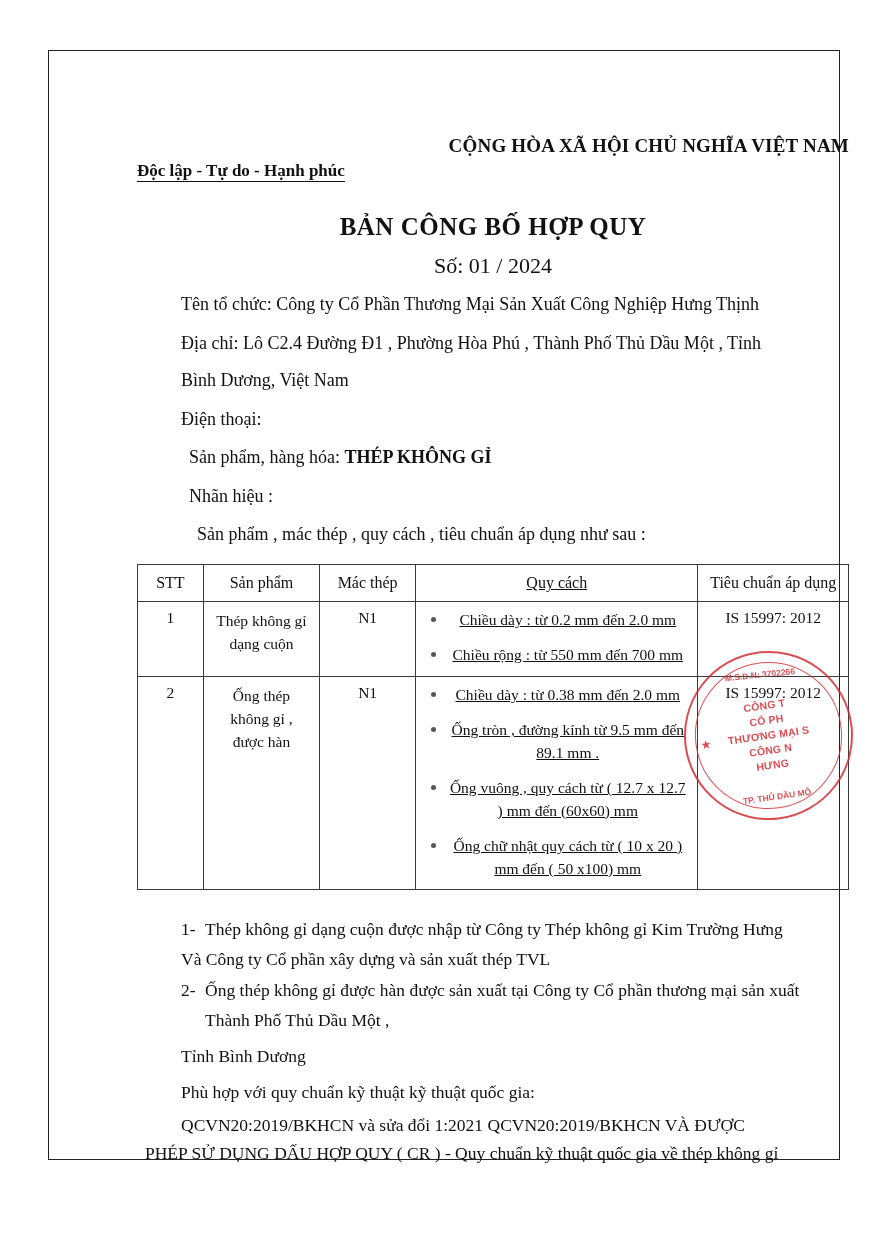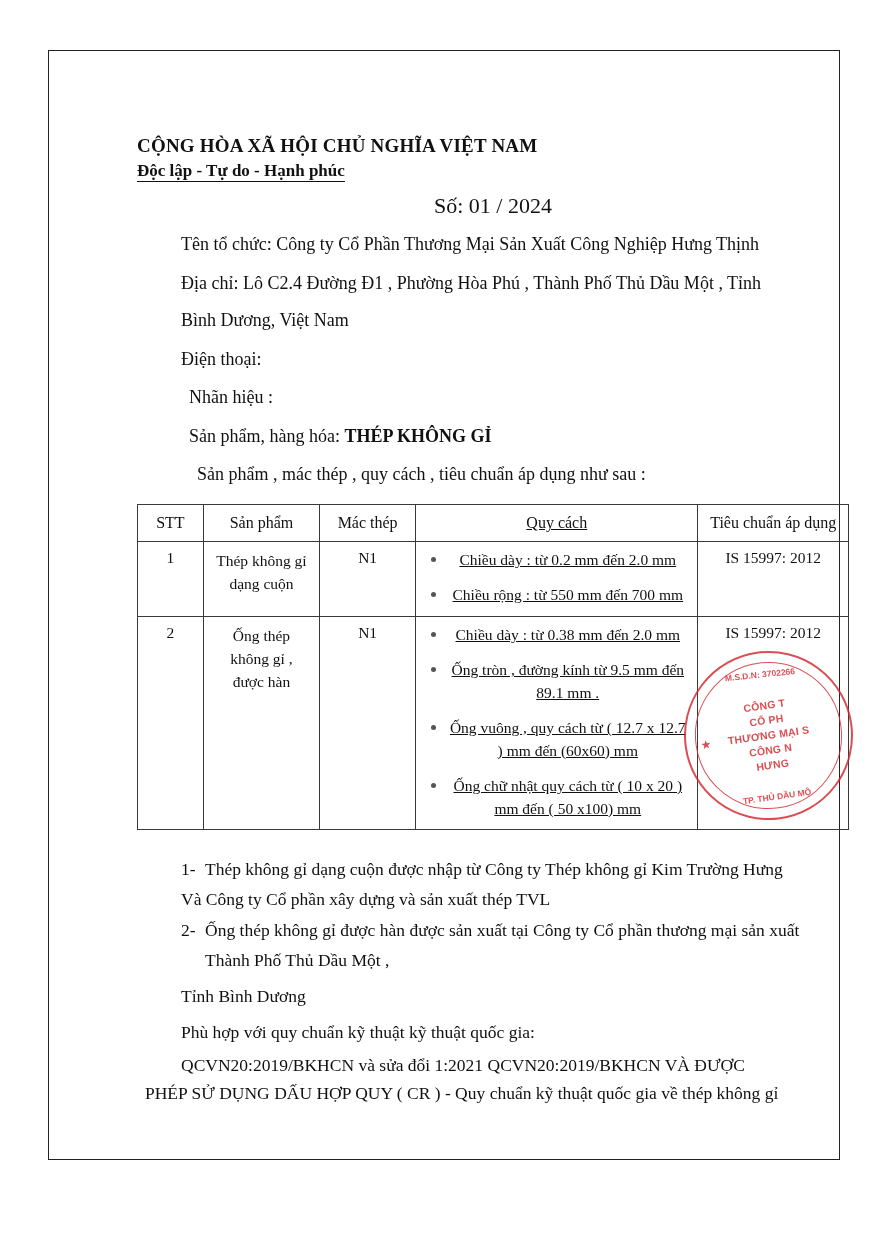--- a/index.html
+++ b/index.html
@@ -31,21 +31,21 @@
     position: absolute;
     left: 60px;
     top: 62px;
     width: 768px;
     height: 1086px;
     box-sizing: border-box;
     padding: 10px 28px 0 28px;
   }
 
   .nation-title {
-    text-align: left;
+    text-align: right;
     font-weight: bold;
     font-size: 19px;
     letter-spacing: 0.2px;
     margin-top: 12px;
   }
   .nation-sub {
     text-align: left;
     font-weight: bold;
     font-size: 17px;
     margin-top: 4px;
@@ -235,39 +235,40 @@
 </style>
 </head>
 <body>
 
 <div class="page-frame">
   <div class="page-inner">
 
     <div class="nation-title">CỘNG HÒA XÃ HỘI CHỦ NGHĨA VIỆT NAM</div>
     <div class="nation-sub"><span class="u">Độc lập - Tự do - Hạnh phúc</span></div>
 
+    <div class="doc-title">BẢN CÔNG BỐ HỢP QUY</div>
     <div class="doc-number">Số: 01 / 2024</div>
 
     <div class="field-line indent1">
       <span>Tên tổ chức: </span><span>Công ty Cổ Phần Thương Mại Sản Xuất Công Nghiệp Hưng Thịnh</span>
     </div>
     <div class="field-line indent1">
       <span>Địa chỉ: </span><span>Lô C2.4 Đường Đ1 , Phường Hòa Phú , Thành Phố Thủ Dầu Một , Tỉnh</span>
     </div>
     <div class="field-line indent1" style="margin-top:12px;">
       <span>Bình Dương, Việt Nam</span>
     </div>
     <div class="field-line indent1">
       <span>Điện thoại:</span>
     </div>
     <div class="field-line indent2">
+      <span>Sản phẩm, hàng hóa: </span><b>THÉP KHÔNG GỈ</b>
+    </div>
+    <div class="field-line indent2">
       <span>Nhãn hiệu :</span>
-    </div>
-    <div class="field-line indent2">
-      <span>Sản phẩm, hàng hóa: </span><b>THÉP KHÔNG GỈ</b>
     </div>
     <div class="field-line indent3">
       <span>Sản phẩm , mác thép , quy cách , tiêu chuẩn áp dụng như sau :</span>
     </div>
 
     <table class="spec">
       <thead>
         <tr>
           <th class="c-stt">STT</th>
           <th class="c-prod">Sản phẩm</th>

